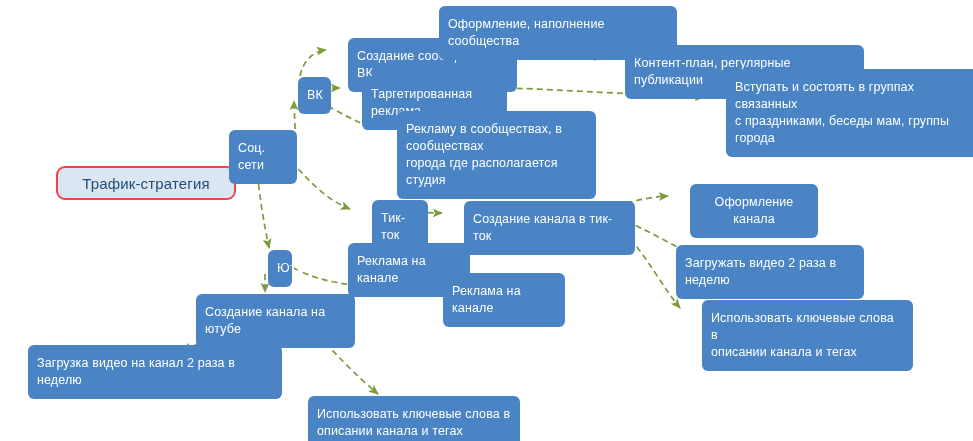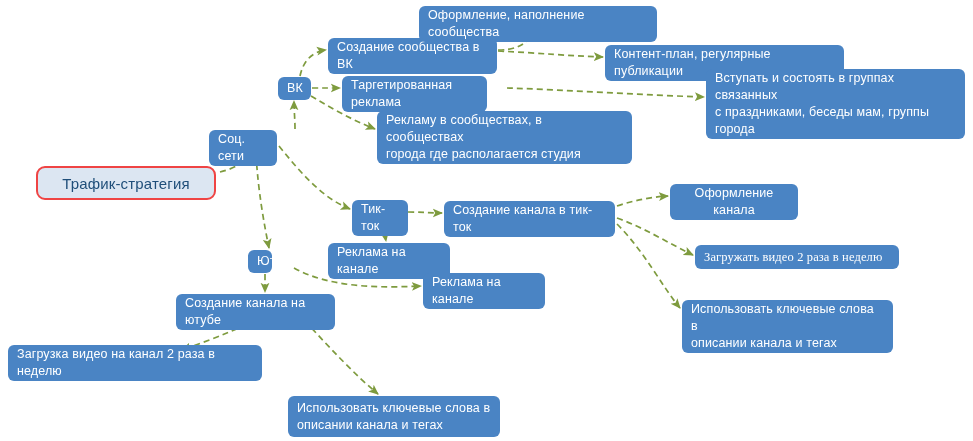--- a/index.html
+++ b/index.html
@@ -26,23 +26,24 @@
   .node {
     position: absolute;
     display: flex;
     align-items: center;
     border-radius: 6px;
     background: #4a84c4;
     color: #ffffff;
     font-size: 12.5px;
     line-height: 17px;
     letter-spacing: 0.01em;
-    padding: 1px 9px;
+    padding: 10px 9px;
     white-space: pre-line;
     z-index: 3;
+    margin-left: 20px;
   }
   .node.root {
     background: #dce6f2;
     color: #1f4e79;
     border: 2px solid #ef4444;
     border-radius: 9px;
     font-size: 15px;
     justify-content: center;
     box-shadow: 0 0 0 0 transparent;
   }
@@ -84,27 +85,27 @@
       <div class="node root" style="left: 36px; top: 166px; width: 180px; min-height: 34px; height: 34px;"><span class="label">Трафик-стратегия</span></div>
       <div class="node" style="left: 209px; top: 130px; width: 68px; min-height: 23px;"><span class="label">Соц. сети</span></div>
       <div class="node" style="left: 278px; top: 77px; width: 33px; min-height: 23px;"><span class="label">ВК</span></div>
       <div class="node" style="left: 328px; top: 38px; width: 169px; min-height: 24px;"><span class="label">Создание сообщества в ВК</span></div>
       <div class="node" style="left: 419px; top: 6px; width: 238px; min-height: 24px;"><span class="label">Оформление, наполнение сообщества</span></div>
       <div class="node" style="left: 605px; top: 45px; width: 239px; min-height: 24px;"><span class="label">Контент-план, регулярные публикации</span></div>
       <div class="node" style="left: 342px; top: 76px; width: 145px; min-height: 24px;"><span class="label">Таргетированная реклама</span></div>
       <div class="node" style="left: 706px; top: 69px; width: 259px; min-height: 56px;"><span class="label">Вступать и состоять в группах связанных
 с праздниками, беседы мам, группы
 города</span></div>
-      <div class="node" style="left: 377px; top: 111px; width: 255px; min-height: 40px;"><span class="label">Рекламу в сообществах, в сообществах
+      <div class="node" style="left: 377px; top: 111px; width: 199px; min-height: 40px;"><span class="label">Рекламу в сообществах, в сообществах
 города где располагается студия</span></div>
       <div class="node" style="left: 352px; top: 200px; width: 56px; min-height: 23px;"><span class="label">Тик-ток</span></div>
       <div class="node" style="left: 444px; top: 201px; width: 171px; min-height: 25px;"><span class="label">Создание канала в тик-ток</span></div>
       <div class="node" style="left: 328px; top: 243px; width: 122px; min-height: 24px;"><span class="label">Реклама на канале</span></div>
       <div class="node" style="left: 670px; top: 184px; width: 128px; min-height: 24px; text-align: center;"><span class="label">Оформление канала</span></div>
-      <div class="node" style="left: 695px; top: 245px; width: 204px; min-height: 24px; font-family: Liberation Serif, serif;"><span class="label">Загружать видео 2 раза в неделю</span></div>
+      <div class="node" style="left: 656px; top: 245px; width: 188px; min-height: 24px;"><span class="label">Загружать видео 2 раза в неделю</span></div>
       <div class="node" style="left: 682px; top: 300px; width: 211px; min-height: 40px;"><span class="label">Использовать ключевые слова в
 описании канала и тегах</span></div>
       <div class="node" style="left: 248px; top: 250px; width: 24px; min-height: 23px;"><span class="label">Ютуб</span></div>
       <div class="node" style="left: 423px; top: 273px; width: 122px; min-height: 24px;"><span class="label">Реклама на канале</span></div>
       <div class="node" style="left: 176px; top: 294px; width: 159px; min-height: 25px;"><span class="label">Создание канала на ютубе</span></div>
       <div class="node" style="left: 8px; top: 345px; width: 254px; min-height: 24px;"><span class="label">Загрузка видео на канал 2 раза в неделю</span></div>
       <div class="node" style="left: 288px; top: 396px; width: 212px; min-height: 41px;"><span class="label">Использовать ключевые слова в
 описании канала и тегах</span></div>
     </div>
 </div>

